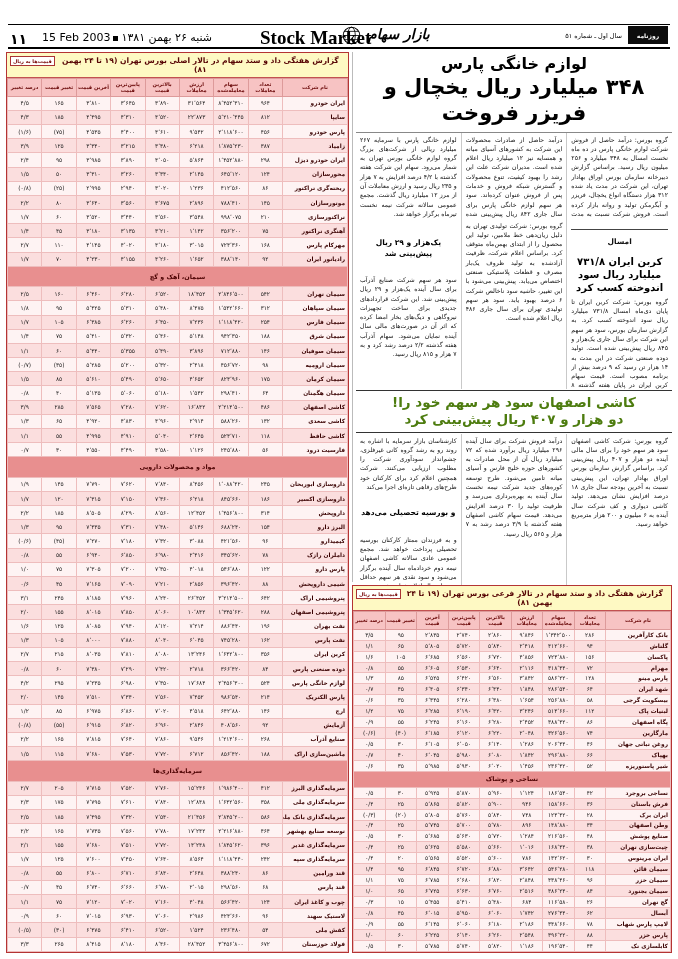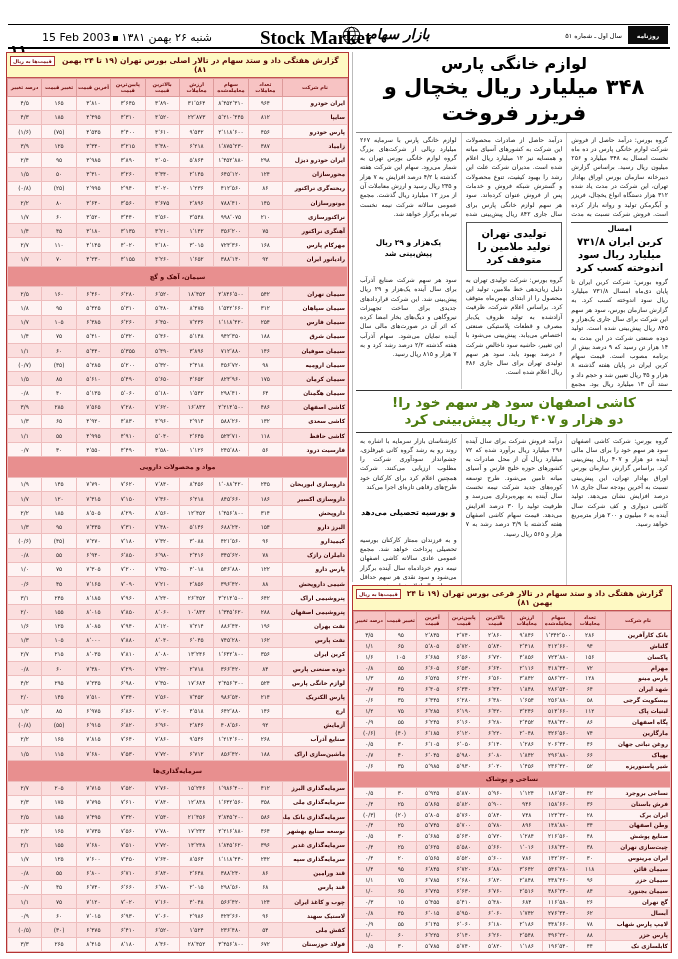--- a/index.html
+++ b/index.html
@@ -2,21 +2,21 @@
 <html lang="fa" dir="rtl"><head>
 <meta charset="utf-8">
 <style>
   html,body{margin:0;padding:0;background:#e8e8e8;}
   .page{position:relative;width:678px;height:959px;background:#ffffff;margin:0 auto;
         font-family:"DejaVu Sans",sans-serif;direction:rtl;overflow:hidden;}
   
   .topbar{position:absolute;top:24px;left:8px;right:8px;height:22px;
           border-top:1px solid #000;border-bottom:2px solid #000;}
   .topbar .inner{position:relative;width:100%;height:100%;}
-  .pagenum{position:absolute;left:2px;top:17px;font-size:14px;font-weight:bold;color:#000;}
+  .pagenum{position:absolute;left:2px;top:6px;font-size:14px;font-weight:bold;color:#000;}
   .dateline{position:absolute;left:34px;top:6px;font-size:11px;color:#000;direction:rtl;white-space:nowrap;}
   .dateline .sq{display:inline-block;width:5px;height:5px;background:#000;margin:0 3px;vertical-align:middle;}
   .sm-en{position:absolute;left:252px;top:2px;font-size:19px;font-weight:bold;
          font-family:"Liberation Serif",serif;color:#000;direction:ltr;}
   .globe{position:absolute;left:334px;top:1px;width:19px;height:19px;}
   .sm-fa{position:absolute;left:360px;top:1px;font-size:14px;font-weight:bold;font-style:italic;color:#000;}
   .issue{position:absolute;right:48px;top:7px;font-size:6.5px;color:#000;}
   .nameplate{position:absolute;right:2px;top:1px;width:40px;height:18px;background:#0d0d0d;
              color:#fff;font-size:6px;font-weight:bold;display:flex;align-items:center;justify-content:center;}
   
@@ -44,21 +44,21 @@
   .lead-head{border-bottom:1px solid #888;padding:2px 0 5px;text-align:center;}
   .lead-head .l1{font-size:16px;font-weight:bold;color:#000;line-height:1.25;}
   .lead-head .l2{font-size:21px;font-weight:bold;color:#000;line-height:1.25;}
   .cols{display:flex;}
   .col{flex:1;padding:2px 4px;overflow:hidden;font-size:6.2px;line-height:1.5;
        text-align:justify;color:#111;}
   .col:not(:last-child){border-left:1px solid #c9c9c9;}
   .rowA{height:86px;}
   .rowB{height:170px;}
   .rowC{height:178px;justify-content:flex-end;}
-  .kicker{font-size:7.5px;font-weight:bold;text-align:center;margin:1px 0;border-top:1px solid #444;padding-top:0;}
+  .kicker{font-size:7.5px;font-weight:bold;text-align:center;margin:8px 0;border-top:1px solid #444;padding-top:6px;}
   .subhead-bold{font-size:10px;font-weight:bold;text-align:center;line-height:1.3;margin:1px 0 3px;color:#000;}
   .boxhead{border:1px solid #555;padding:4px 2px;font-size:10px;font-weight:bold;text-align:center;
            line-height:1.3;margin:1px 0 4px;color:#000;}
   .minihead{font-size:7.5px;font-weight:bold;text-align:center;margin:16px 0;color:#000;}
   .kashi-band{border-top:1px solid #333;border-bottom:1px solid #333;text-align:center;
               padding:3px 0;margin:1px 0;}
   .kashi-band .k1,.kashi-band .k2{font-size:13.5px;font-weight:bold;line-height:1.3;color:#4d7c0f;}
 </style>
 </head>
 <body>
@@ -749,21 +749,20 @@
       <div class="col">لوازم خانگی پارس با سرمایه ۲۶۷ میلیارد ریالی از شرکت‌های بزرگ گروه لوازم خانگی بورس تهران به شمار می‌رود. سهام این شرکت هفته گذشته با ۴/۲ درصد افزایش به ۷ هزار و ۲۳۵ ریال رسید و ارزش معاملات آن از مرز ۱۲ میلیارد ریال گذشت. مجمع عمومی سالانه شرکت نیمه نخست تیرماه برگزار خواهد شد.</div>
     </div>
 
     <div class="cols rowB">
       <div class="col">
         <div class="kicker">امسال</div>
         <div class="subhead-bold">کربن ایران ۷۳۱/۸ میلیارد ریال سود اندوخته کسب کرد</div>
         <span>گروه بورس: شرکت کربن ایران تا پایان دی‌ماه امسال ۷۳۱/۸ میلیارد ریال سود اندوخته کسب کرد. به گزارش سازمان بورس، سود هر سهم این شرکت برای سال جاری یک‌هزار و ۸۴۵ ریال پیش‌بینی شده است. تولید دوده صنعتی شرکت در این مدت به ۱۴ هزار تن رسید که ۹ درصد بیش از برنامه مصوب است. قیمت سهام کربن ایران در پایان هفته گذشته ۸ هزار و ۳۵ ریال تعیین شد و حجم داد و ستد آن ۱۳ میلیارد ریال بود. مجمع عمومی عادی سالانه شرکت اسفندماه برگزار می‌شود و انتظار می‌رود سود نقدی مناسبی میان سهامداران توزیع شود.</span>
       </div>
       <div class="col">
-        <div class="boxhead">تولیدی تهران تولید ملامین را متوقف کرد</div>
         <span>گروه بورس: شرکت تولیدی تهران به دلیل زیان‌دهی خط ملامین، تولید این محصول را از ابتدای بهمن‌ماه متوقف کرد. براساس اعلام شرکت، ظرفیت آزادشده به تولید ظروف یک‌بار مصرف و قطعات پلاستیکی صنعتی اختصاص می‌یابد. پیش‌بینی می‌شود با این تغییر، حاشیه سود ناخالص شرکت ۶ درصد بهبود یابد. سود هر سهم تولیدی تهران برای سال جاری ۴۸۶ ریال اعلام شده است.</span>
       </div>
       <div class="col">
         <div class="minihead">یک‌هزار و ۲۹ ریال پیش‌بینی شد</div>
         <span>سود هر سهم شرکت صنایع آذرآب برای سال آینده یک‌هزار و ۲۹ ریال پیش‌بینی شد. این شرکت قراردادهای جدیدی برای ساخت تجهیزات نیروگاهی و دیگ‌های بخار امضا کرده که اثر آن در صورت‌های مالی سال آینده نمایان می‌شود. سهام آذرآب هفته گذشته ۲/۲ درصد رشد کرد و به ۷ هزار و ۸۱۵ ریال رسید.</span>
       </div>
     </div>
 
     <div class="kashi-band">
       <div class="k1">کاشی اصفهان سود هر سهم خود را!</div>

